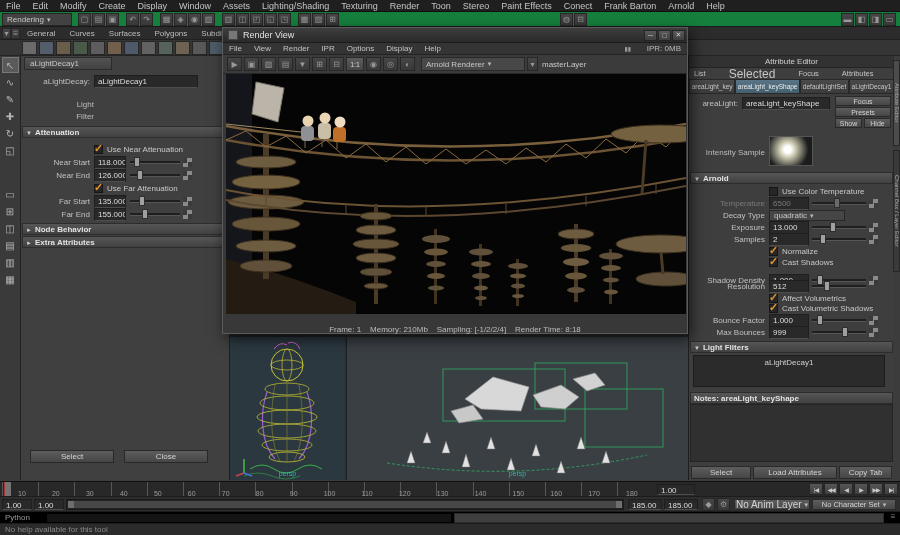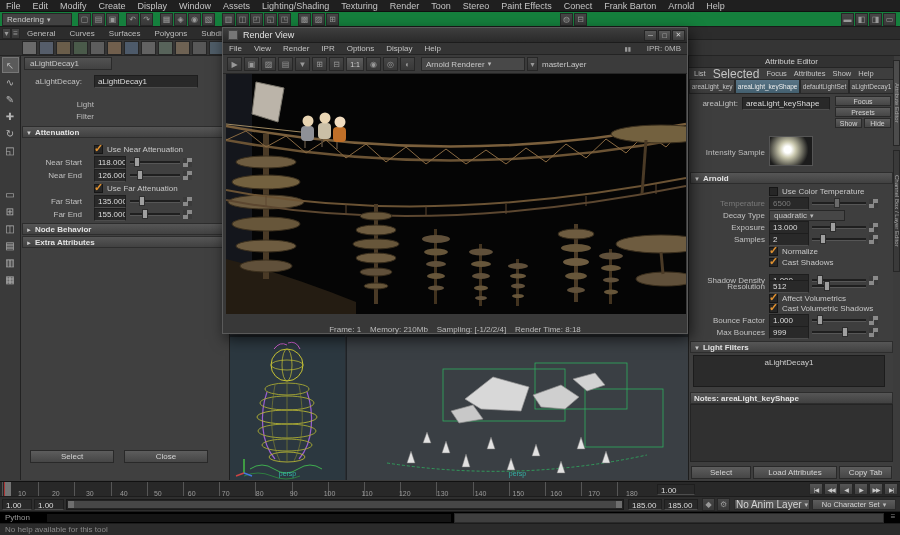--- a/index.html
+++ b/index.html
@@ -16,21 +16,21 @@
 .sect{background:linear-gradient(#565656,#414141);border:1px solid #2d2d2d;color:#e2e2e2;font-weight:bold;font-size:8px;display:flex;align-items:center;padding:0 3px;gap:3px}
 .arrow-open::before{content:"▼";font-size:6px;color:#ccc}
 .arrow-closed::before{content:"►";font-size:6px;color:#ccc}
 .cb{width:9px;height:9px;background:#262626;border:1px solid #161616;position:relative;flex:none}
 .cb.on::after{content:"✓";position:absolute;left:-1px;top:-4px;color:#e09130;font-size:11px;font-weight:bold}
 .slider{height:3px;background:#1f1f1f;border-bottom:1px solid #565656;position:relative;flex:none}
 .sh{position:absolute;top:-4px;width:6px;height:10px;background:#a0a0a0;border:1px solid #2e2e2e}
 .sh.dim{background:#6a6a6a}
 .checker{width:9px;height:9px;flex:none;margin-left:3px;background:#555;background-image:conic-gradient(#8a8a8a 25%,#3a3a3a 0 50%,#8a8a8a 0 75%,#3a3a3a 0)}
 .lprow{position:absolute;left:2px;width:206px;height:11px;display:flex;align-items:center}
-.ll{width:71px;text-align:right;padding-right:12px;font-size:8px;color:#c0c0c0;white-space:nowrap;flex:none}
+.ll{width:71px;text-align:right;padding-right:4px;font-size:8px;color:#c0c0c0;white-space:nowrap;flex:none}
 .lf{width:32px;flex:none}
 .ls{width:50px;margin-left:4px}
 .aerow{position:absolute;left:1px;width:203px;height:11px;display:flex;align-items:center}
 .rl{width:79px;text-align:right;padding-right:4px;font-size:8px;color:#c0c0c0;white-space:nowrap;flex:none;position:relative}
 .rf{width:40px;flex:none}
 .rs{width:54px;margin-left:3px}
 .cbl{font-size:8px;margin-left:4px;white-space:nowrap}
 .dis{color:#7a7a7a!important}
 .vtab{position:absolute;left:893px;width:7px;background:#3a3a3a;border:1px solid #262626;color:#a8a8a8;font-size:6px;writing-mode:vertical-rl;overflow:hidden;display:flex;align-items:center;justify-content:center}
 .pbtn{width:14px;height:12px;background:linear-gradient(#555,#3f3f3f);border:1px solid #262626;color:#c8c8c8;font-size:6px;display:flex;align-items:center;justify-content:center;letter-spacing:-1px;flex:none}
@@ -418,21 +418,21 @@
       </svg>
     </div>
 
     <div class="abs" style="left:0;top:297px;width:464px;height:11px;text-align:center;font-size:8px;color:#bdbdbd;white-space:pre">Frame: 1    Memory: 210Mb    Sampling: [-1/2/2/4]    Render Time: 8:18</div>
   </div>
 
   <div class="abs" style="left:688px;top:56px;width:205px;height:424px;background:#3e3e3e;border-left:1px solid #1e1e1e">
     <div class="abs flex" style="left:0;top:0;width:205px;height:12px;background:#323232;border-bottom:1px solid #242424;justify-content:center;font-size:8px;color:#cfcfcf">
         <span>Attribute Editor</span>
       </div>
-    <div class="abs flex" style="left:0;top:12px;width:205px;height:11px;gap:1px;padding-left:2px">
+    <div class="abs flex" style="left:0;top:12px;width:205px;height:11px;gap:17px;padding-left:2px">
       <span class="menu-item" style="font-size:7.5px;padding:0 3px">List</span>
       <span class="menu-item" style="font-size:12px;padding:0 3px">Selected</span>
       <span class="menu-item" style="font-size:7.5px;padding:0 3px">Focus</span>
       <span class="menu-item" style="font-size:7.5px;padding:0 3px">Attributes</span>
       <span class="menu-item" style="font-size:7.5px;padding:0 3px">Show</span>
       <span class="menu-item" style="font-size:7.5px;padding:0 3px">Help</span>
     </div>
     <div class="abs flex" style="left:0;top:24px;width:205px;height:13px">
       <div class="aetab">areaLight_key</div>
       <div class="aetab active">areaLight_keyShape</div>

